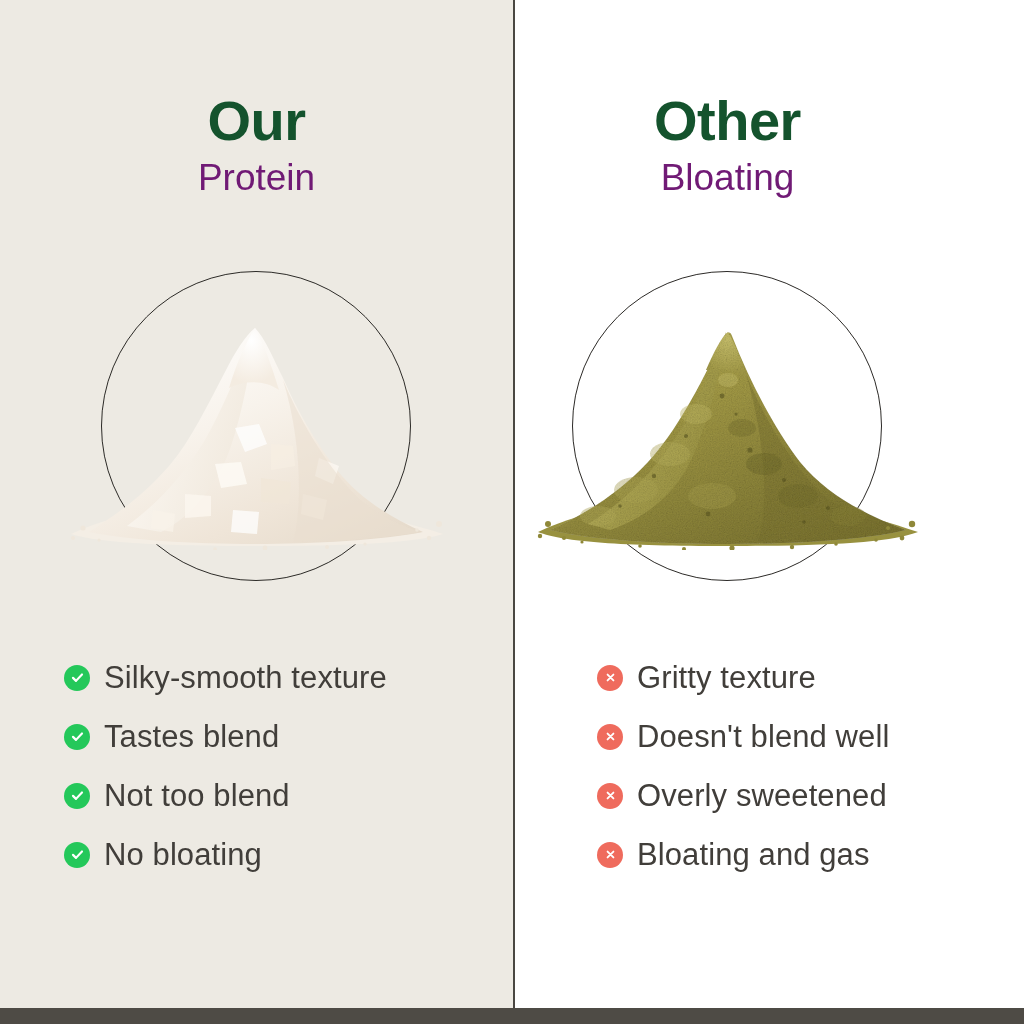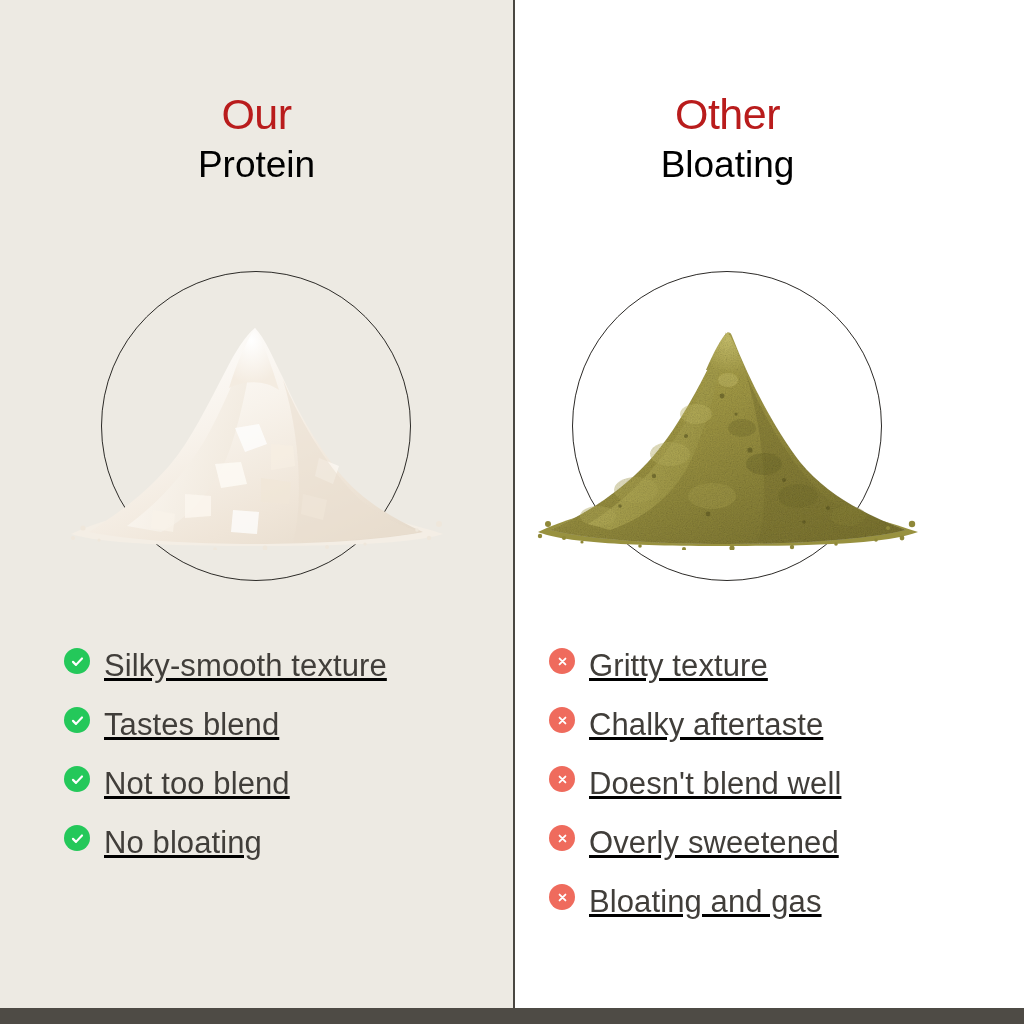--- a/index.html
+++ b/index.html
@@ -70,32 +70,32 @@
     position: absolute;
     left: 0;
     top: 93px;
     width: 100%;
     text-align: center;
     line-height: 1;
   }
 
   .heading-main {
     display: block;
-    font-size: 43px;
-    font-weight: 400;
-    color: #b91c1c;
+    font-size: 56px;
+    font-weight: 700;
+    color: #14532d;
     letter-spacing: -0.5px;
   }
 
   .heading-sub {
     display: block;
     margin-top: 10px;
     font-size: 37px;
     font-weight: 400;
-    color: #000000;
+    color: #701a75;
     letter-spacing: 0px;
   }
 
   
   .image-stage {
     position: absolute;
     top: 262px;
     left: 50%;
     transform: translateX(-50%);
     width: 330px;
@@ -132,27 +132,27 @@
   .feature-list {
     position: absolute;
     top: 648px;
     left: 0;
     width: 100%;
     padding-left: 64px;
     box-sizing: border-box;
   }
 
   .panel-right .feature-list {
-    padding-left: 34px;
+    padding-left: 82px;
   }
 
   .feature-row {
     display: flex;
+    align-items: center;
     height: 59px;
-    text-decoration: underline;
   }
 
   .badge {
     flex: 0 0 auto;
     width: 26px;
     height: 26px;
     border-radius: 50%;
     display: flex;
     align-items: center;
     justify-content: center;
@@ -404,44 +404,36 @@
               </svg>
           </span>
           <span class="feature-text">Gritty texture</span>
         </div>
         <div class="feature-row">
           <span class="badge badge-cross">
             <svg width="13" height="13" viewBox="0 0 16 16">
                 <path d="M4.4 4.4 L11.6 11.6 M11.6 4.4 L4.4 11.6" stroke="#ffffff" stroke-width="2.3" fill="none" stroke-linecap="round"></path>
               </svg>
           </span>
-          <span class="feature-text">Chalky aftertaste</span>
+          <span class="feature-text">Doesn't blend well</span>
         </div>
         <div class="feature-row">
           <span class="badge badge-cross">
             <svg width="13" height="13" viewBox="0 0 16 16">
                 <path d="M4.4 4.4 L11.6 11.6 M11.6 4.4 L4.4 11.6" stroke="#ffffff" stroke-width="2.3" fill="none" stroke-linecap="round"></path>
               </svg>
           </span>
-          <span class="feature-text">Doesn't blend well</span>
+          <span class="feature-text">Overly sweetened</span>
         </div>
         <div class="feature-row">
           <span class="badge badge-cross">
             <svg width="13" height="13" viewBox="0 0 16 16">
                 <path d="M4.4 4.4 L11.6 11.6 M11.6 4.4 L4.4 11.6" stroke="#ffffff" stroke-width="2.3" fill="none" stroke-linecap="round"></path>
               </svg>
           </span>
-          <span class="feature-text">Overly sweetened</span>
-        </div>
-        <div class="feature-row">
-          <span class="badge badge-cross">
-            <svg width="13" height="13" viewBox="0 0 16 16">
-                <path d="M4.4 4.4 L11.6 11.6 M11.6 4.4 L4.4 11.6" stroke="#ffffff" stroke-width="2.3" fill="none" stroke-linecap="round"></path>
-              </svg>
-          </span>
           <span class="feature-text">Bloating and gas</span>
         </div>
       </div>
 
     </div>
 
   </div>
 
   <div class="bottom-band"></div>
 

